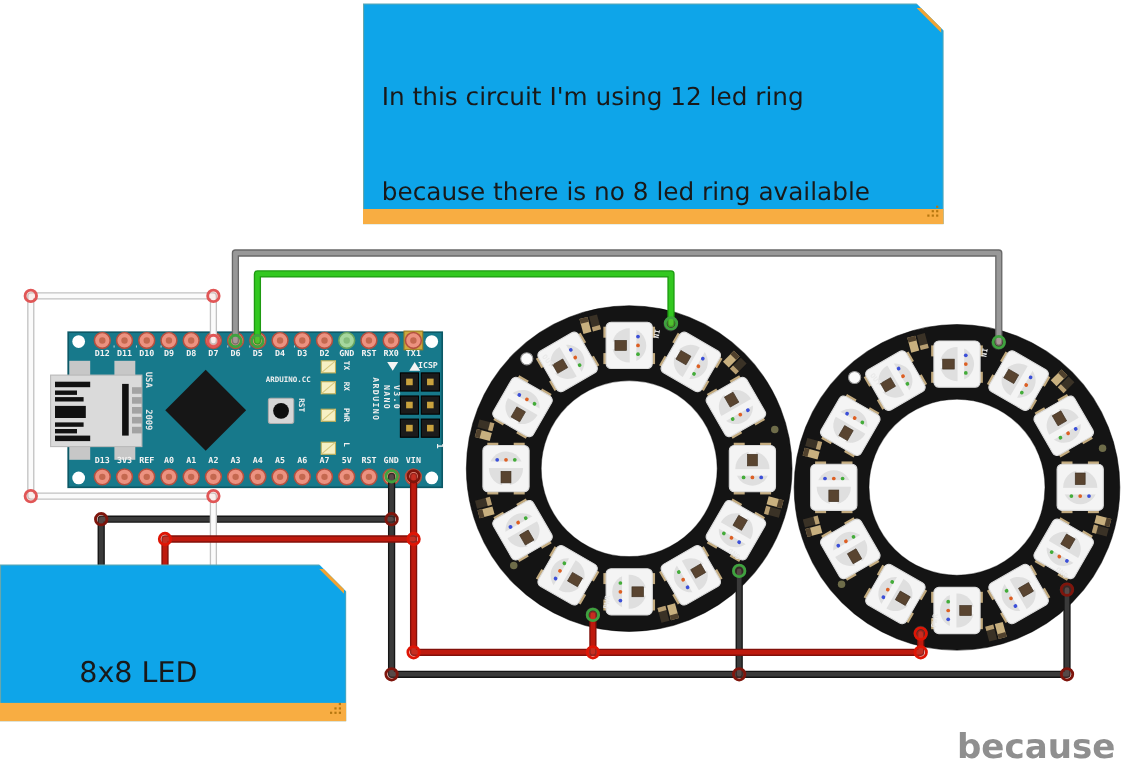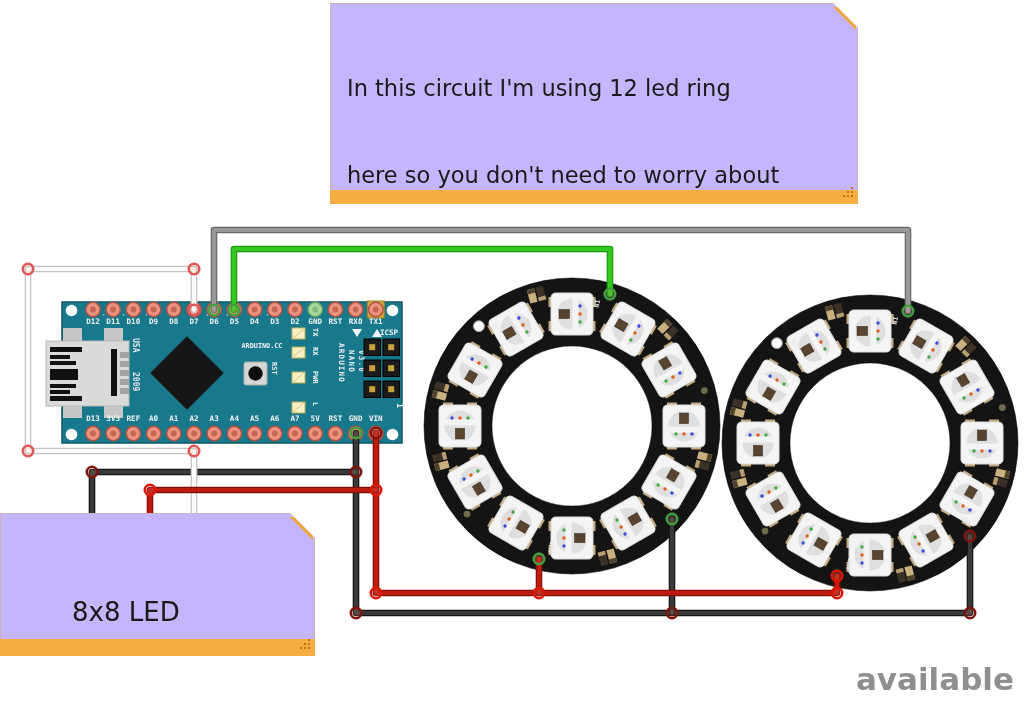--- a/index.html
+++ b/index.html
@@ -1,19 +1,19 @@
 <!DOCTYPE html>
 <html><head>
 <meta charset="utf-8">
 <style>
   html,body{margin:0;padding:0;background:#fff;}
   #stage{position:relative;width:1024px;height:708px;background:#ffffff;overflow:hidden;
          font-family:"DejaVu Sans",sans-serif;}
   #circuit{position:absolute;left:0;top:0;z-index:1;}
-  .note{position:absolute;background:#c4b5fd;z-index:5;
+  .note{position:absolute;background:#0ea5e9;z-index:5;
         clip-path:polygon(0 0, calc(100% - 25px) 0, 100% 25px, 100% 100%, 0 100%);
         box-shadow:inset 0 0 0 1px rgba(210,170,100,.45);}
   .note-bar{position:absolute;left:0;right:0;bottom:0;background:#F8AD42;}
   .note-fold{position:absolute;top:4px;right:2px;width:23px;height:23px;background:#F2A334;
              clip-path:polygon(0 0,100% 0,100% 100%);}
   .note-text{position:absolute;color:#191919;white-space:pre;}
   #note-top .note-text{left:17px;top:13px;font-size:22.5px;line-height:29px;}
   #note-bottom .note-text{left:0;top:17px;font-size:26px;line-height:33px;}
   #note-bottom .l1{margin-left:46px;}
   #note-bottom .l2{margin-left:72px;}
@@ -773,32 +773,33 @@
         <circle cx="539" cy="593" r="5.2" fill="rgba(255,160,150,0.15)" stroke="#DE1505" stroke-width="2.6"></circle>
         <circle cx="539" cy="559" r="5.2" fill="rgba(255,160,150,0.15)" stroke="#3FA23F" stroke-width="2.6"></circle>
         <circle cx="837" cy="593" r="5.2" fill="rgba(255,160,150,0.15)" stroke="#DE1505" stroke-width="2.6"></circle>
         <circle cx="837" cy="576" r="5.2" fill="rgba(255,160,150,0.15)" stroke="#DE1505" stroke-width="2.6"></circle>
       </g>
   </svg>
 
   <div class="note" id="note-top" style="left:330px;top:3px;width:528px;height:201px;">
     <div class="note-text">
       <div>In this circuit I'm using 12 led ring</div>
+      <div>because there is no 8 led ring available</div>
       <div>here so you don't need to worry about</div>
       <div>that because pinout is same for all led</div>
       <div>strips.</div>
     </div>
     <div class="note-fold"></div>
     <div class="note-bar" style="height:14px;"></div>
     <div class="note-grip"></div>
   </div>
 
   <div class="note" id="note-bottom" style="left:0px;top:513px;width:315px;height:143px;">
     <div class="note-text">
       <div class="l2">8x8 LED</div>
     </div>
     <div class="note-fold"></div>
     <div class="note-bar" style="height:17px;"></div>
     <div class="note-grip"></div>
   </div>
 
-  <div id="fritzing-logo">available</div>
+  <div id="fritzing-logo">because</div>
 </div>
 
 </body></html>

